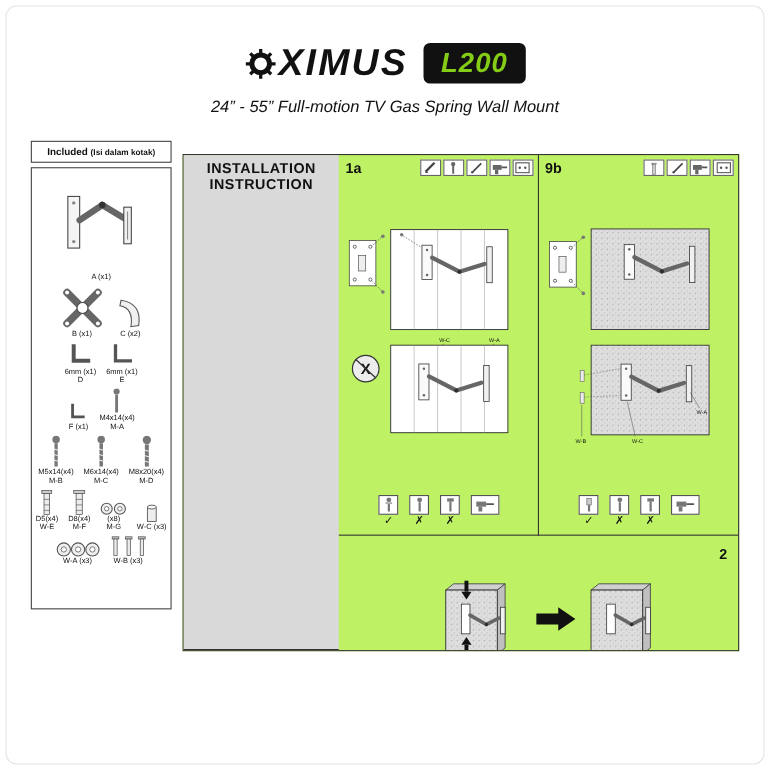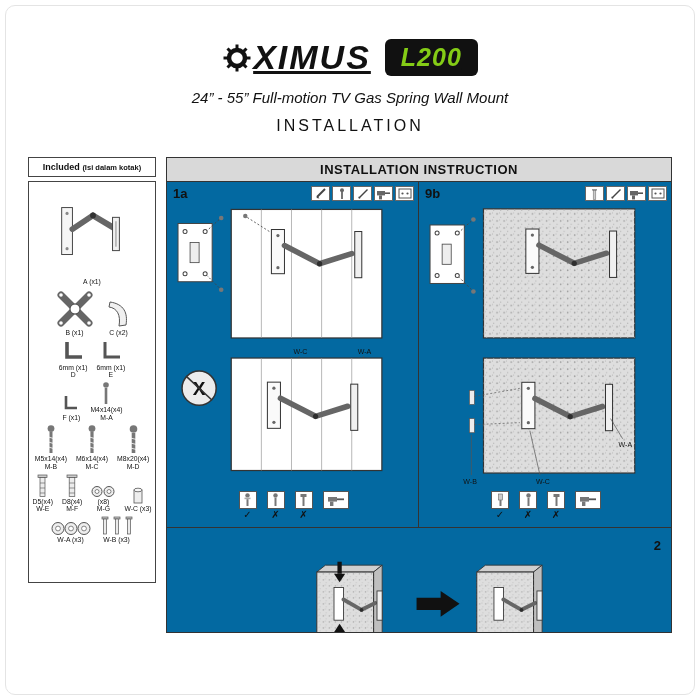--- a/index.html
+++ b/index.html
@@ -3,41 +3,41 @@
 <meta charset="utf-8">
 <style>
   * { margin:0; padding:0; box-sizing:border-box; }
   html,body { background:#fff; }
   body { font-family:"Liberation Sans","DejaVu Sans",sans-serif; color:#111; }
   .page { position:relative; width:700px; height:700px; background:#fff; overflow:hidden; }
   .frame { position:absolute; inset:5px; border:1px solid #e4e4e4; border-radius:10px; pointer-events:none; }
 
   
   .hdr { text-align:center; padding-top:38px; }
-  .logo-row { display:flex; justify-content:center; align-items:center; gap:14px;text-decoration:underline; }
+  .logo-row { display:flex; justify-content:center; align-items:center; gap:14px; }
   .brand { display:flex; align-items:center; font-size:34px; font-weight:bold; font-style:italic; letter-spacing:2px; }
   .brand .gear { display:inline-flex; margin-right:1px; }
   .model-badge { background:#111; color:#84cc16; font-weight:bold; font-style:italic; font-size:25px; padding:4px 16px; border-radius:6px; letter-spacing:1px; }
   .subtitle { margin-top:12px; font-size:15px; font-weight:normal; font-style:italic; }
   .page-title { margin-top:11px; font-size:16px; letter-spacing:3px; }
 
   
   .content { display:flex; gap:10px; padding:22px 28px 0 28px; align-items:flex-start; }
 
   
   .included { width:128px; flex:none; }
   .included-title-box { border:1px solid #444; text-align:center; padding:4px 1px; font-size:9px; font-weight:bold; }
   .included-title-box .t2 { font-size:7.5px; }
   .included-body { border:1px solid #444; margin-top:4px; height:402px; padding:6px 3px; display:flex; flex-direction:column; align-items:center; gap:3px; overflow:hidden; }
   .p-row { display:flex; justify-content:center; align-items:flex-end; gap:9px; width:100%; }
   .part { display:flex; flex-direction:column; align-items:center; }
   .p-lbl { font-size:6.8px; line-height:1.15; text-align:center; white-space:nowrap; }
 
   
-  .instr { flex:1; margin-top:0; border:1.5px solid #333; display:flex; flex-direction:column; background:#0369a1; }
+  .instr { flex:1; margin-top:12px; border:1.5px solid #333; display:flex; flex-direction:row; background:#bef264; }
   .instr-header { background:#d9d9d9; border-bottom:1.5px solid #333; text-align:center; font-weight:bold; font-size:13px; padding:4px 0; letter-spacing:0.5px; }
   .instr-grid { display:grid; grid-template-columns:1fr 1fr; grid-template-rows:346px 104px; }
   .cell { position:relative; padding:4px 4px 2px 6px; overflow:hidden;text-align:right; }
   .cell-1a { border-right:1.5px solid #333; border-bottom:1.5px solid #333; }
   .cell-1b { border-bottom:1.5px solid #333; }
   .cell-2  { grid-column:1 / 3; display:flex; align-items:center; justify-content:center; }
   .cell-top { display:flex; justify-content:space-between; align-items:flex-start; height:18px; }
   .step-label { font-size:13px; font-weight:bold; }
   .tools { display:flex; gap:2px; }
   .tool { width:19px; height:15px; border:1px solid #666; background:#fff; display:flex; align-items:center; justify-content:center; }
@@ -84,21 +84,20 @@
                   <line x1="8.6" y1="21.4" x2="5.5" y2="24.5"></line>
               </g>
             </g>
           </svg>
         </span>
         <span>XIMUS</span>
       </div>
       <div class="model-badge">L200</div>
     </div>
     <div class="subtitle">24” - 55” Full-motion TV Gas Spring Wall Mount</div>
-    <div class="page-title">INSTALLATION</div>
   </div>
 
   <div class="content">
 
     <aside class="included">
       <div class="included-title-box">
         <span>Included</span>
         <span class="t2">(Isi dalam kotak)</span>
       </div>
       <div class="included-body">

